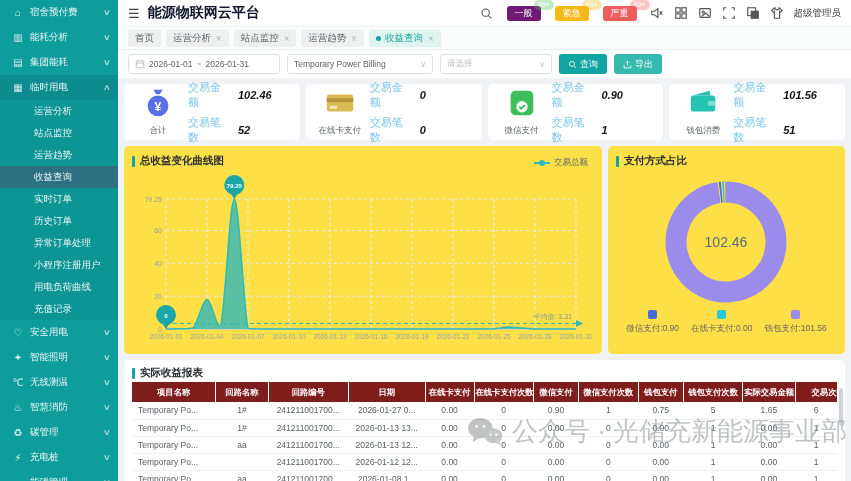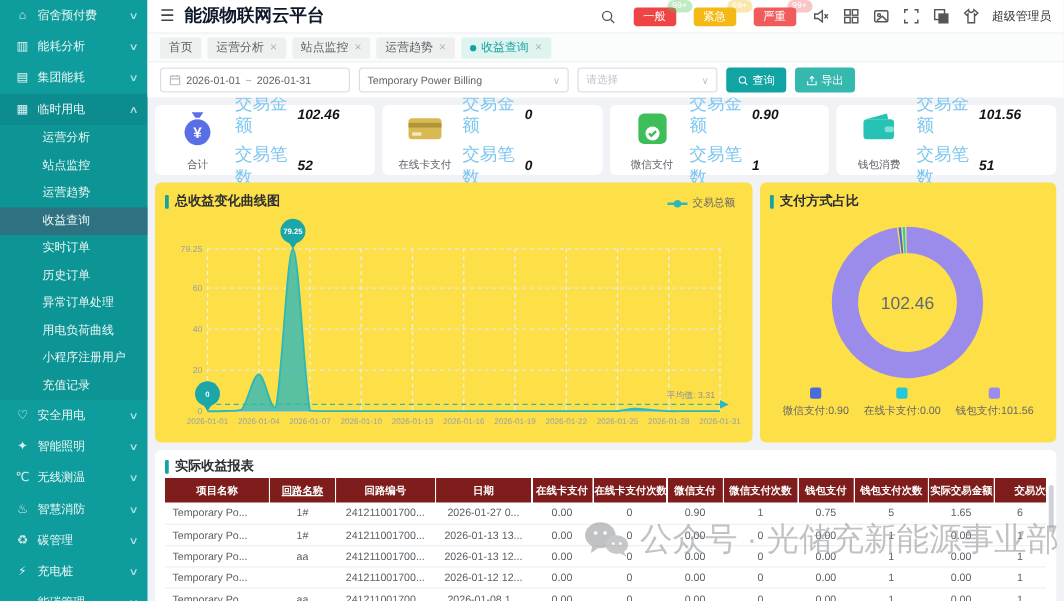--- a/index.html
+++ b/index.html
@@ -57,21 +57,21 @@
   .btn.export{background:#35b9ae;}
 
   
   .content{flex:1;padding:6px;overflow:hidden;}
   .cards-row{display:flex;gap:6px;height:56px;margin-bottom:6px;}
   .scard{flex:1;background:#fff;border-radius:5px;display:flex;align-items:center;padding:5px 8px;}
   .scard-left{width:52px;display:flex;flex-direction:column;align-items:center;gap:2px;flex:none;}
   .scard-name{font-size:8.5px;color:#5f6368;white-space:nowrap;}
   .scard-right{flex:1;display:flex;flex-direction:column;gap:5px;padding-left:4px;min-width:0;}
   .srow{display:flex;align-items:center;gap:8px;}
-  .slabel{font-size:14px;color:#7cc6f0;width:42px;flex:none;}
+  .slabel{font-size:11px;color:#7cc6f0;width:42px;flex:none;}
   .sval{font-size:11px;font-weight:700;font-style:italic;color:#141414;}
 
   .charts-row{display:flex;gap:6px;height:208px;margin-bottom:6px;}
   .chart-card{background:#fde047;border-radius:5px;padding:5px 8px;position:relative;}
   .chart-card.left{width:478px;flex:none;}
   .chart-card.right{flex:1;display:flex;flex-direction:column;}
   .card-title{font-size:10.5px;font-weight:700;color:#2b2f33;display:flex;align-items:center;height:20px;}
   .card-title::before{content:"";width:3px;height:11px;background:#14a3a3;margin-right:5px;border-radius:1px;}
   .line-legend{position:absolute;top:11px;right:14px;display:flex;align-items:center;gap:4px;
     font-size:8.5px;color:#666;}
@@ -124,22 +124,22 @@
           <span class="sb-chev">∧</span>
         </div>
         <div class="sb-sub">
           <div class="sb-subitem">运营分析</div>
           <div class="sb-subitem">站点监控</div>
           <div class="sb-subitem">运营趋势</div>
           <div class="sb-subitem active">收益查询</div>
           <div class="sb-subitem">实时订单</div>
           <div class="sb-subitem">历史订单</div>
           <div class="sb-subitem">异常订单处理</div>
+          <div class="sb-subitem">小程序注册用户</div>
           <div class="sb-subitem">用电负荷曲线</div>
-          <div class="sb-subitem">小程序注册用户</div>
           <div class="sb-subitem">充值记录</div>
         </div>
         <div class="sb-item">
           <span class="sb-ico">♡</span>
           <span>安全用电</span>
           <span class="sb-chev">∨</span>
         </div>
         <div class="sb-item">
           <span class="sb-ico">✦</span>
           <span>智能照明</span>
@@ -179,21 +179,21 @@
       <span class="hamburger">☰</span>
       <span class="apptitle">能源物联网云平台</span>
       <div class="top-right">
         <span class="hicon">
           <svg width="13" height="13" viewBox="0 0 16 16">
               <circle cx="7" cy="7" r="4.5"></circle>
               <line x1="10.5" y1="10.5" x2="14" y2="14"></line>
             </svg>
         </span>
         <div class="abadges">
-            <div class="abadge" style="background: #ef4444;"><span>一般</span><span class="acount" style="background:#4cc45a">99+</span></div>
+            <div class="abadge" style="background: #701a75;"><span>一般</span><span class="acount" style="background:#4cc45a">99+</span></div>
             <div class="abadge" style="background: rgb(245, 185, 22);"><span>紧急</span><span class="acount" style="background:#f5b916">99+</span></div>
             <div class="abadge" style="background: rgb(240, 91, 91);"><span>严重</span><span class="acount" style="background:#f05b5b">99+</span></div>
           </div>
         <span class="toolicons" style="display:flex;gap:9px">
             <span class="hicon">
               <svg width="14" height="14" viewBox="0 0 16 16">
                 <path d="M2 6 h3 l4-3 v10 l-4-3 H2 Z"></path>
                 <line x1="11" y1="6" x2="14" y2="10"></line>
                 <line x1="14" y1="6" x2="11" y2="10"></line>
               </svg>
@@ -262,21 +262,21 @@
         <svg width="10" height="10" viewBox="0 0 16 16" style="stroke:#b5bac2;fill:none;stroke-width:1.4">
             <rect x="2" y="3" width="12" height="11" rx="1"></rect>
             <line x1="2" y1="6.5" x2="14" y2="6.5"></line>
             <line x1="5" y1="1.5" x2="5" y2="4"></line>
             <line x1="11" y1="1.5" x2="11" y2="4"></line>
           </svg>
         <span>2026-01-01</span>
         <span style="color:#9aa0a6">~</span>
         <span>2026-01-31</span>
       </div>
-      <div class="finput" style="width:168px">
+      <div class="finput" style="width:146px">
         <span>Temporary Power Billing</span>
         <span class="chev">∨</span>
       </div>
       <div class="finput" style="width:112px">
         <span class="placeholder">请选择</span>
         <span class="chev">∨</span>
       </div>
       <button class="btn query">
         <svg width="9" height="9" viewBox="0 0 16 16">
             <circle cx="7" cy="7" r="4.5"></circle>
@@ -458,21 +458,21 @@
             </div>
         </div>
       </div>
 
       <div class="table-card">
         <div class="card-title" style="height:18px">实际收益报表</div>
         <table>
           <thead>
               <tr>
                 <th style="width: 12%;">项目名称</th>
-                <th style="width: 7.5%; text-decoration: underline;">回路名称</th>
+                <th style="width: 7.5%;">回路名称</th>
                 <th style="width: 11.5%;">回路编号</th>
                 <th style="width: 11%;">日期</th>
                 <th style="width: 7%;">在线卡支付</th>
                 <th style="width: 8.5%;">在线卡支付次数</th>
                 <th style="width: 6.5%;">微信支付</th>
                 <th style="width: 8.5%;">微信支付次数</th>
                 <th style="width: 6.5%;">钱包支付</th>
                 <th style="width: 8.5%;">钱包支付次数</th>
                 <th style="width: 7.5%;">实际交易金额</th>
                 <th style="width: 6%; padding-left: 16px;">交易次数</th>

